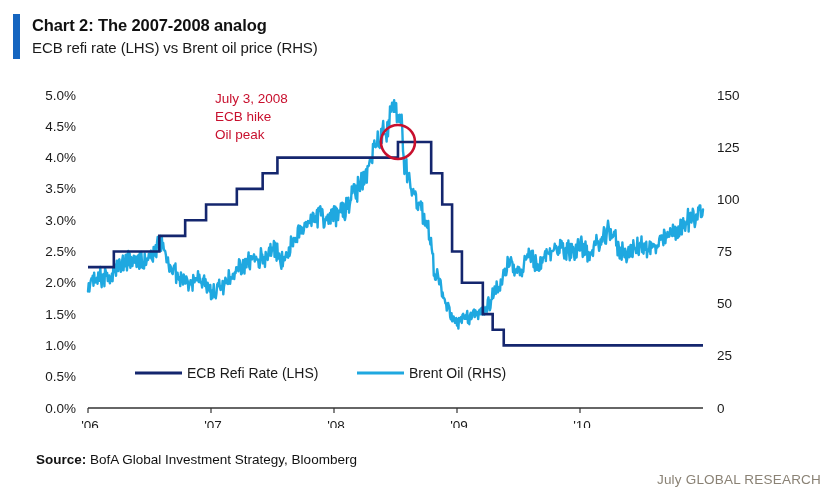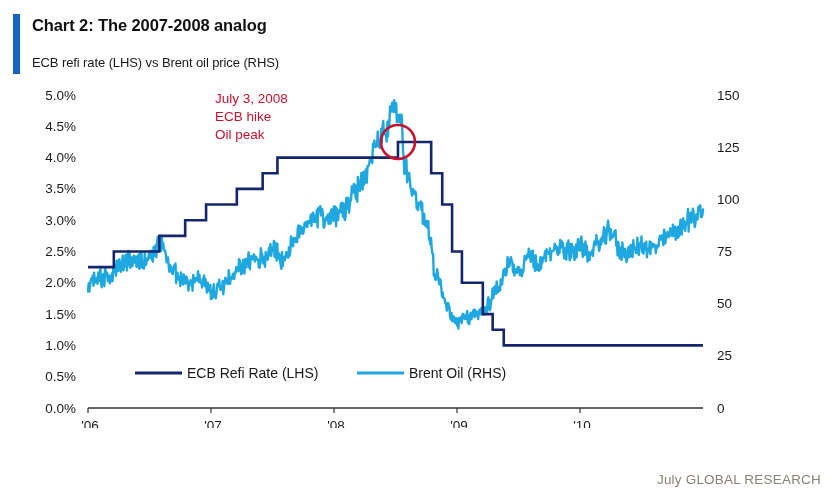--- a/index.html
+++ b/index.html
@@ -42,27 +42,27 @@
   }
   .chart-title {
     font-size: 16.5px;
     font-weight: bold;
     line-height: 22px;
     color: #111111;
     letter-spacing: -0.1px;
     white-space: nowrap;
   }
   .chart-subtitle {
-    font-size: 13px;
+    font-size: 15px;
     font-weight: normal;
     line-height: 22px;
     color: #1a1a1a;
     letter-spacing: -0.1px;
     white-space: nowrap;
-    margin-top: 16px;
+    margin-top: 1px;
   }
 
   
   .plot-wrap {
     position: absolute;
     left: 0;
     top: 78px;
     width: 837px;
     height: 350px;
   }
@@ -178,15 +178,18 @@
 
       <g id="legend">
           <line x1="135" y1="295" x2="182" y2="295" stroke="#14266e" stroke-width="3" stroke-linecap="butt"></line>
           <text x="187" y="300" class="legend-text">ECB Refi Rate (LHS)</text>
           <line x1="357" y1="295" x2="404" y2="295" stroke="#1fa8e0" stroke-width="3" stroke-linecap="butt"></line>
           <text x="409" y="300" class="legend-text">Brent Oil (RHS)</text>
         </g>
     </svg>
   </div>
 
+  <div class="source">
+    <b>Source:</b><span> BofA Global Investment Strategy, Bloomberg</span>
+  </div>
   <div class="brand">July GLOBAL RESEARCH</div>
 
 </div>
 
 </body></html>

